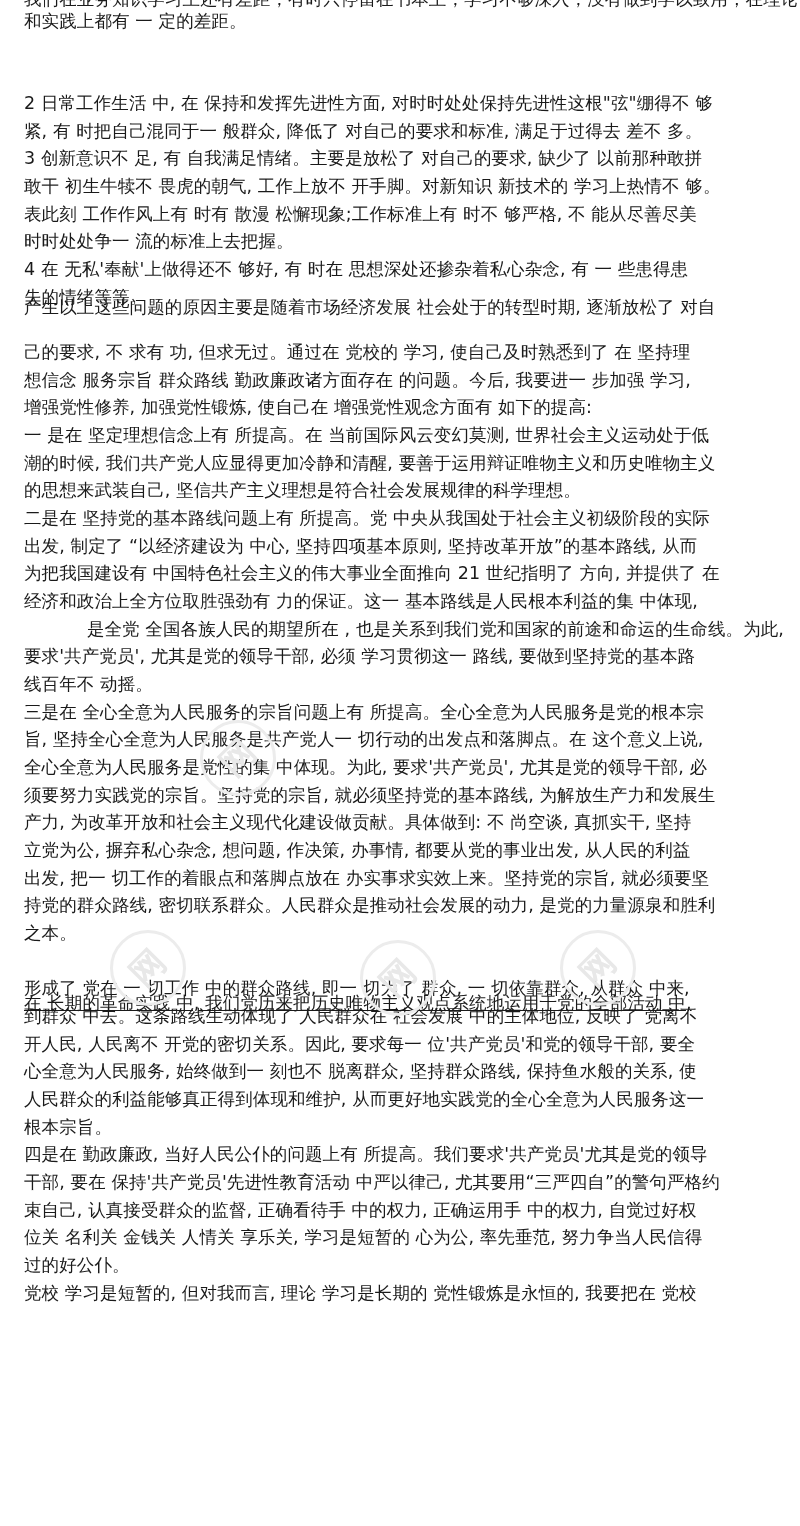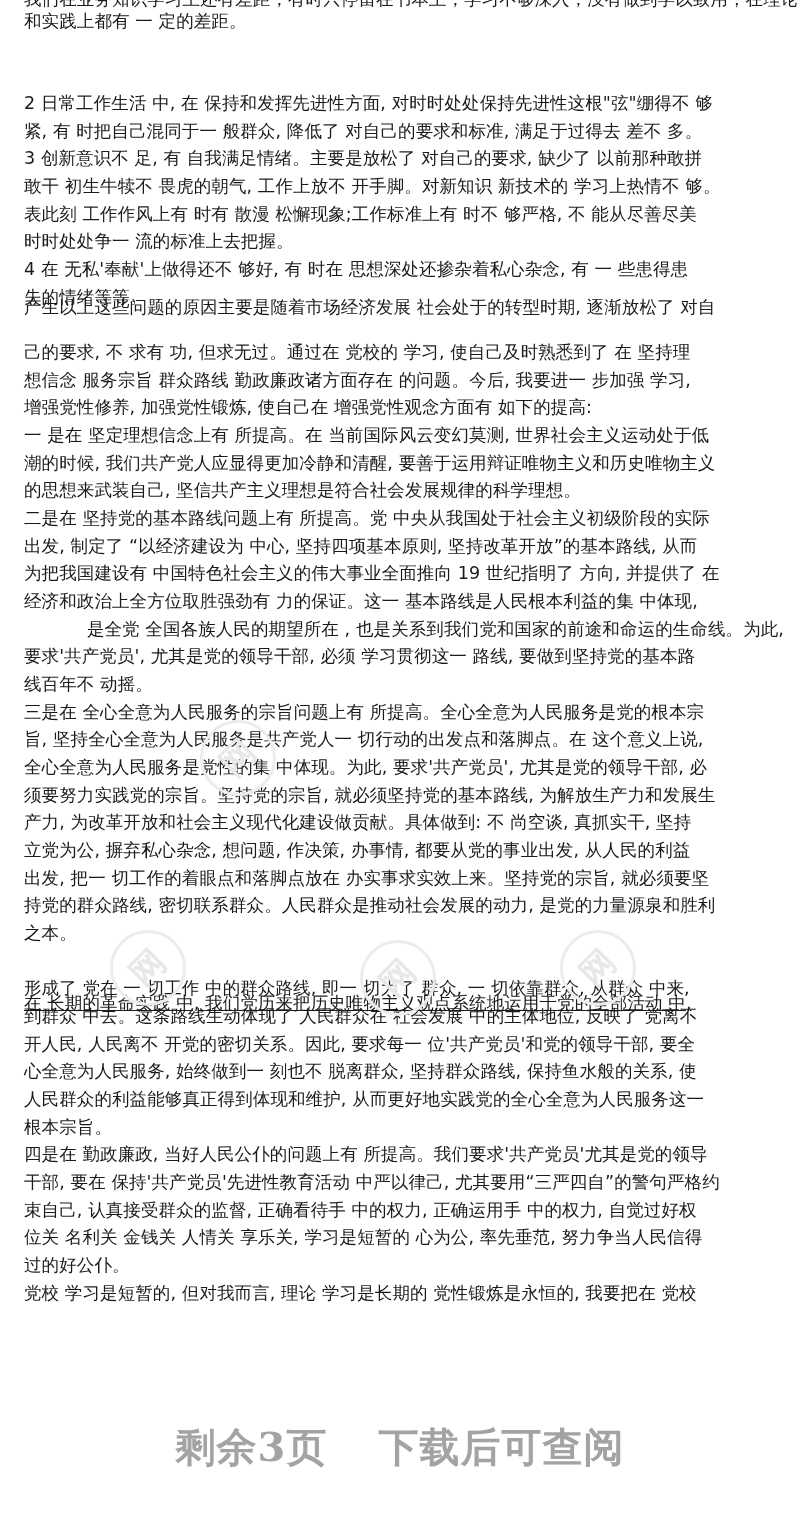--- a/index.html
+++ b/index.html
@@ -34,21 +34,21 @@
       <div class="line" style="top: 286px;">失的情绪等等。</div>
       <div class="line" style="top: 296px;">产生以上这些问题的原因主要是随着市场经济发展  社会处于的转型时期, 逐渐放松了  对自</div>
       <div class="line" style="top: 341px;">己的要求, 不  求有  功, 但求无过。通过在  党校的  学习, 使自己及时熟悉到了  在  坚持理</div>
       <div class="line" style="top: 369px;">想信念  服务宗旨  群众路线  勤政廉政诸方面存在  的问题。今后, 我要进一  步加强  学习,</div>
       <div class="line" style="top: 396px;">增强党性修养, 加强党性锻炼, 使自己在  增强党性观念方面有  如下的提高:</div>
       <div class="line" style="top: 424px;">一  是在  坚定理想信念上有  所提高。在  当前国际风云变幻莫测, 世界社会主义运动处于低</div>
       <div class="line" style="top: 452px;">潮的时候, 我们共产党人应显得更加冷静和清醒, 要善于运用辩证唯物主义和历史唯物主义</div>
       <div class="line" style="top: 479px;">的思想来武装自己, 坚信共产主义理想是符合社会发展规律的科学理想。</div>
       <div class="line" style="top: 507px;">二是在  坚持党的基本路线问题上有  所提高。党  中央从我国处于社会主义初级阶段的实际</div>
       <div class="line" style="top: 535px;">出发, 制定了 “以经济建设为  中心, 坚持四项基本原则, 坚持改革开放”的基本路线, 从而</div>
-      <div class="line" style="top: 562px;">为把我国建设有  中国特色社会主义的伟大事业全面推向 19 世纪指明了  方向, 并提供了  在</div>
+      <div class="line" style="top: 562px;">为把我国建设有  中国特色社会主义的伟大事业全面推向 21 世纪指明了  方向, 并提供了  在</div>
       <div class="line" style="top: 590px;">经济和政治上全方位取胜强劲有  力的保证。这一  基本路线是人民根本利益的集  中体现,</div>
       <div class="line" style="top: 618px; text-align: right;">是全党  全国各族人民的期望所在  , 也是关系到我们党和国家的前途和命运的生命线。为此,</div>
       <div class="line" style="top: 645px;">要求'共产党员', 尤其是党的领导干部, 必须  学习贯彻这一  路线, 要做到坚持党的基本路</div>
       <div class="line" style="top: 673px;">线百年不  动摇。</div>
       <div class="line" style="top: 701px;">三是在  全心全意为人民服务的宗旨问题上有  所提高。全心全意为人民服务是党的根本宗</div>
       <div class="line" style="top: 728px;">旨, 坚持全心全意为人民服务是共产党人一  切行动的出发点和落脚点。在  这个意义上说,</div>
       <div class="line" style="top: 756px;">全心全意为人民服务是党性的集  中体现。为此, 要求'共产党员', 尤其是党的领导干部, 必</div>
       <div class="line" style="top: 784px;">须要努力实践党的宗旨。坚持党的宗旨, 就必须坚持党的基本路线, 为解放生产力和发展生</div>
       <div class="line" style="top: 811px;">产力, 为改革开放和社会主义现代化建设做贡献。具体做到: 不  尚空谈, 真抓实干, 坚持</div>
       <div class="line" style="top: 839px;">立党为公, 摒弃私心杂念, 想问题, 作决策, 办事情, 都要从党的事业出发, 从人民的利益</div>
@@ -68,17 +68,13 @@
       <div class="line" style="top: 1226px;">位关  名利关  金钱关  人情关  享乐关, 学习是短暂的  心为公, 率先垂范, 努力争当人民信得</div>
       <div class="line" style="top: 1254px;">过的好公仆。</div>
       <div class="line" style="top: 1282px;">党校  学习是短暂的, 但对我而言, 理论  学习是长期的  党性锻炼是永恒的, 我要把在  党校</div>
     </div>
 
   <div class="watermark" style="left:110px; top:930px;">网</div>
   <div class="watermark" style="left:360px; top:940px;">网</div>
   <div class="watermark" style="left:560px; top:930px;">网</div>
   <div class="watermark" style="left:200px; top:720px;">网</div>
 
-  <div class="more-banner">
-    <span>剩余3页</span>
-    <span>下载后可查阅</span>
-  </div>
 </div>
 
 </body></html>

